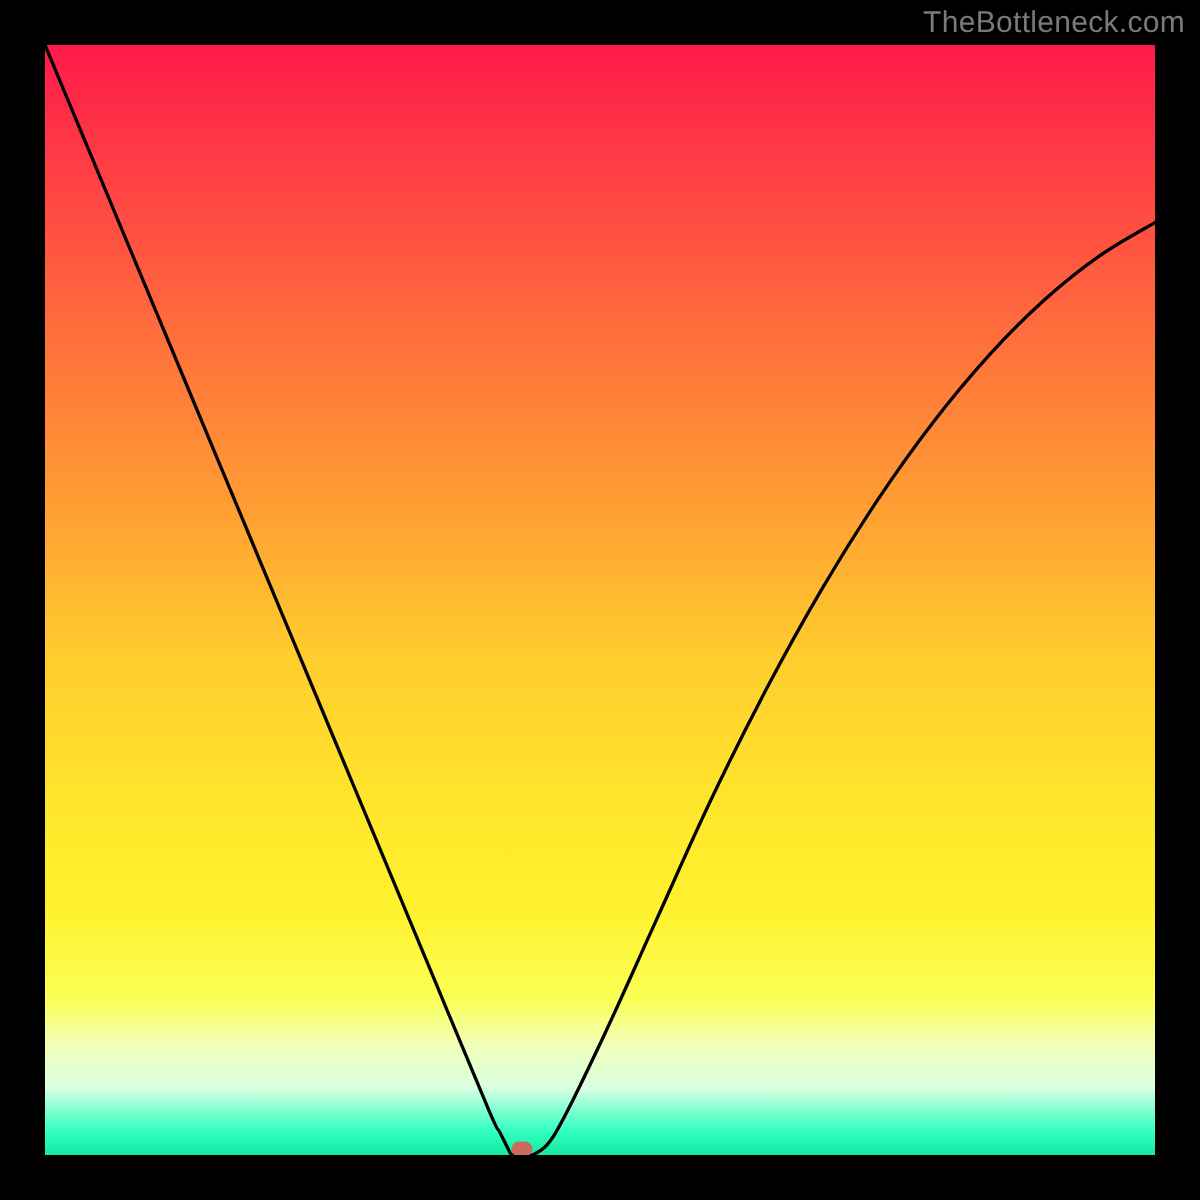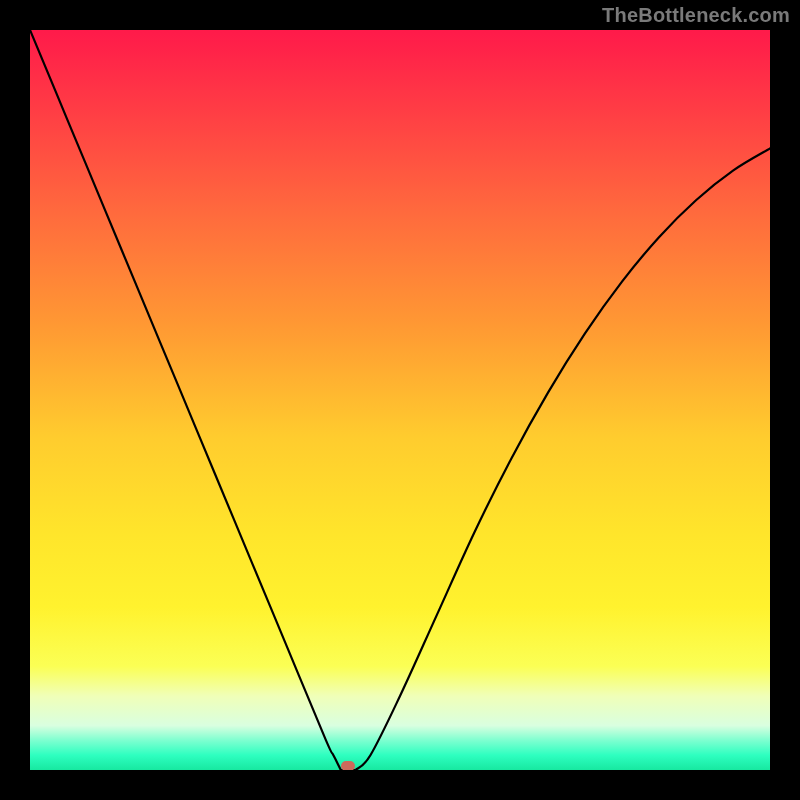--- a/index.html
+++ b/index.html
@@ -65,21 +65,21 @@
     border-radius: 5px;
     background: #cc6a5b;
     transform: translate(-50%, -50%);
   }
   .watermark {
     position: absolute;
     top: 4px;
     right: 10px;
     color: #7a7a7a;
     font-size: 20px;
-    font-weight: 700;
+    font-weight: 400;
     letter-spacing: 0.2px;
     user-select: none;
   }
 </style>
 </head>
 <body>
 
 <div class="frame">
 
   <div class="watermark">TheBottleneck.com</div>

